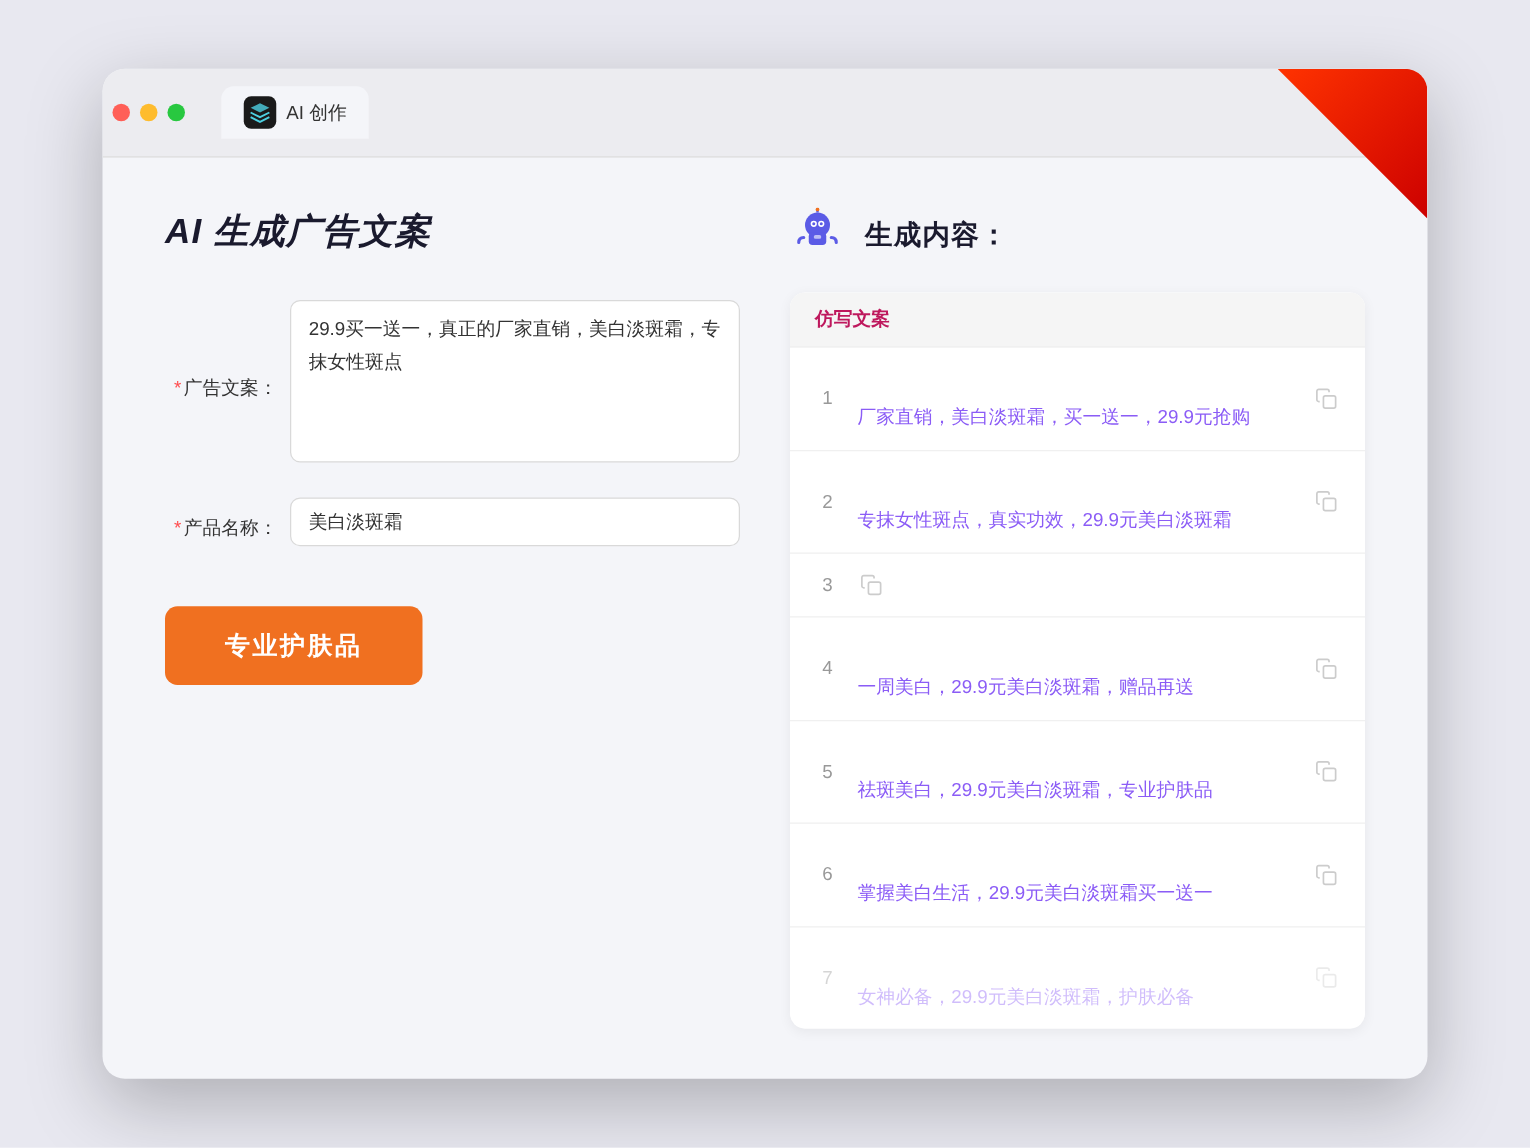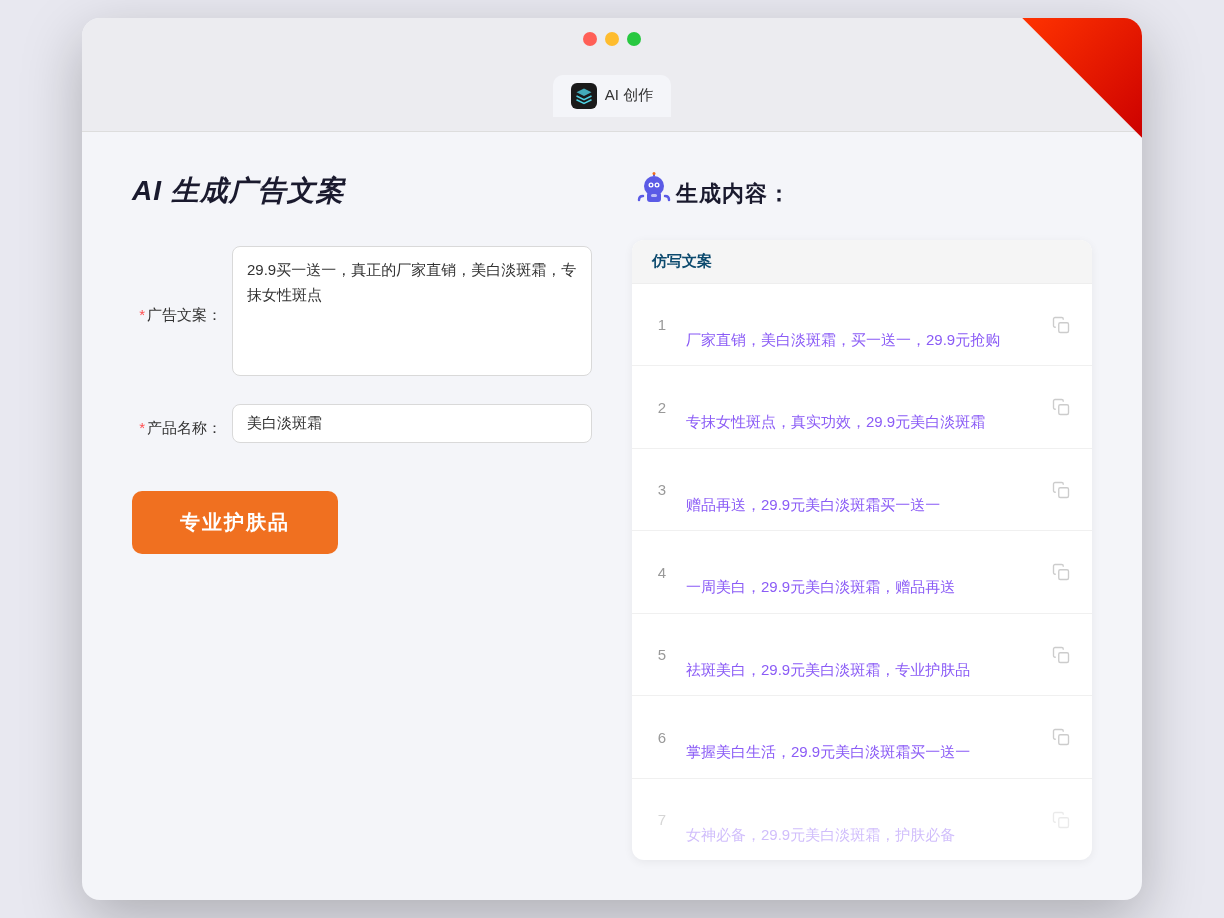--- a/index.html
+++ b/index.html
@@ -21,21 +21,20 @@
       position: relative;
     }
 
     .title-bar {
       background: #ececf0;
       padding: 14px 8px;
       display: flex;
       align-items: center;
       gap: 29px;
       border-bottom: 1px solid #ddd;
-      flex-direction: column;
     }
 
     .traffic-lights {
       display: flex;
       gap: 8px;
     }
 
     .traffic-light {
       width: 14px;
       height: 14px;
@@ -148,21 +147,21 @@
     }
 
     
     .right-panel {
       flex: 1;
     }
 
     .right-header {
       display: flex;
       align-items: center;
-      gap: 0;
+      gap: 16px;
       margin-bottom: 24px;
     }
 
     .robot-svg {
       width: 44px;
       height: 44px;
     }
 
     .right-title {
       font-size: 22px;
@@ -176,21 +175,21 @@
       border-radius: 12px;
       overflow: hidden;
       box-shadow: 0 2px 10px rgba(0,0,0,0.06);
     }
 
     .table-header {
       background: #f5f5f5;
       padding: 12px 20px;
       font-size: 15px;
       font-weight: 600;
-      color: #0c4a6e;
+      color: #be185d;
       border-bottom: 1px solid #eee;
     }
 
     .result-row {
       display: flex;
       align-items: center;
       padding: 14px 20px;
       border-bottom: 1px solid #f0f0f0;
       gap: 14px;
     }
@@ -329,21 +328,20 @@
       <span class="row-text">专抹女性斑点，真实功效，29.9元美白淡斑霜</span>
       <span class="copy-icon">
         <svg width="18" height="18" viewBox="0 0 24 24" fill="none" stroke="currentColor" stroke-width="1.8">
           <rect x="9" y="9" width="13" height="13" rx="2" ry="2"></rect>
           <path d="M5 15H4a2 2 0 0 1-2-2V4a2 2 0 0 1 2-2h9a2 2 0 0 1 2 2v1"></path>
         </svg>
       </span>
     </div>
             <div class="result-row">
       <span class="row-num">3</span>
-      <span class="row-text">赠品再送，29.9元美白淡斑霜买一送一</span>
       <span class="copy-icon">
         <svg width="18" height="18" viewBox="0 0 24 24" fill="none" stroke="currentColor" stroke-width="1.8">
           <rect x="9" y="9" width="13" height="13" rx="2" ry="2"></rect>
           <path d="M5 15H4a2 2 0 0 1-2-2V4a2 2 0 0 1 2-2h9a2 2 0 0 1 2 2v1"></path>
         </svg>
       </span>
     </div>
             <div class="result-row">
       <span class="row-num">4</span>
       <span class="row-text">一周美白，29.9元美白淡斑霜，赠品再送</span>

